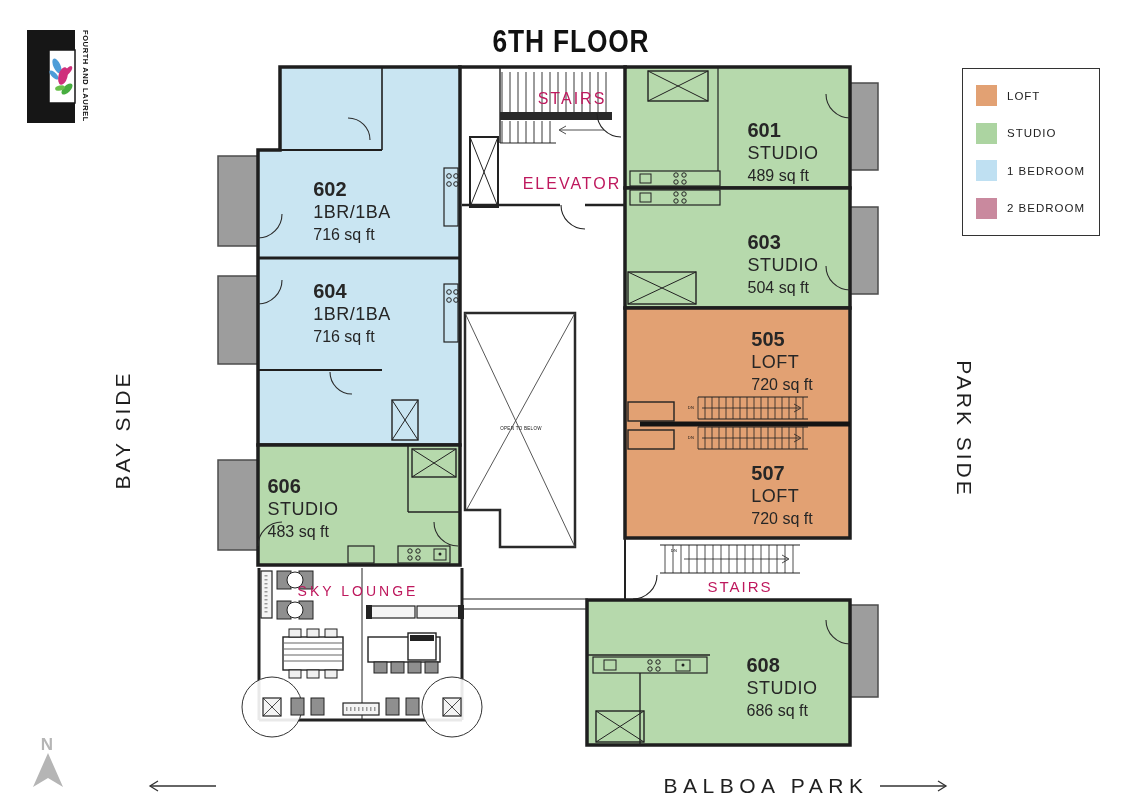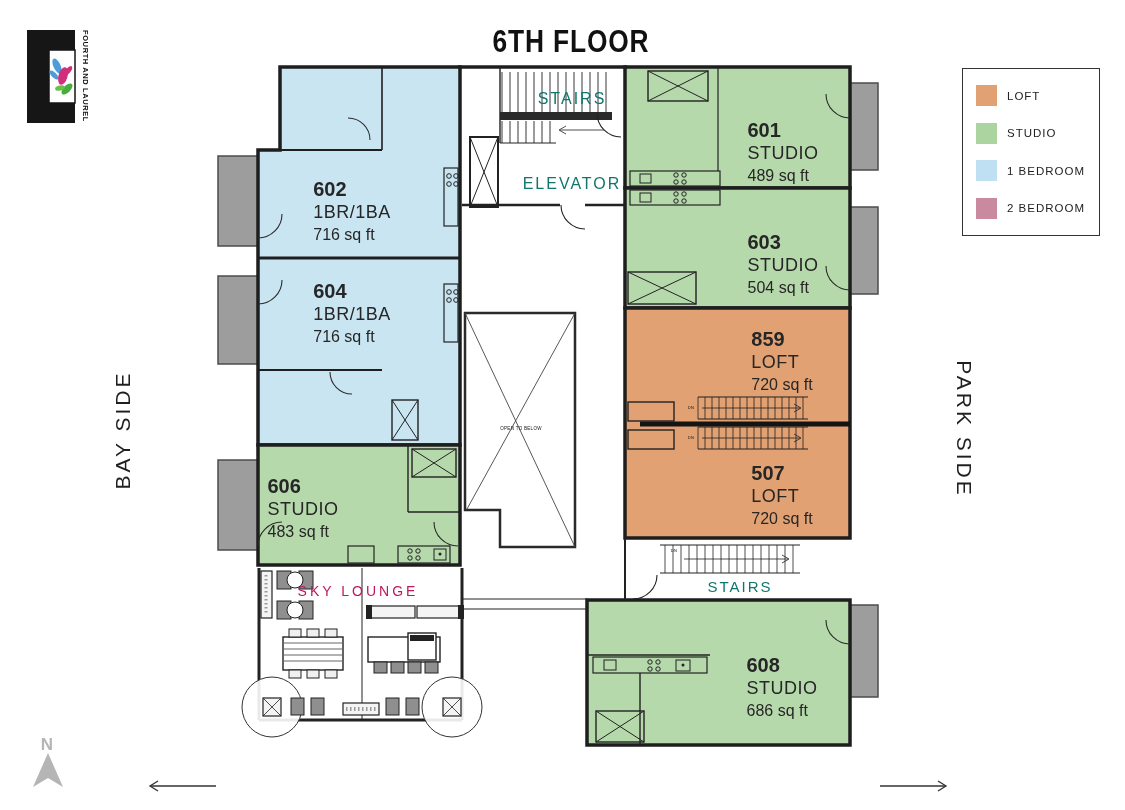--- a/index.html
+++ b/index.html
@@ -2,21 +2,21 @@
 <html><head>
 <meta charset="utf-8">
 <style>
   html,body{margin:0;padding:0;background:#ffffff;}
   #stage{position:relative;width:1115px;height:810px;background:#fff;overflow:hidden;
          font-family:"Liberation Sans",sans-serif;}
   #plan-svg{position:absolute;left:0;top:0;}
   .t{position:absolute;transform:translate(-50%,-50%);color:#be185d;white-space:nowrap;line-height:1;}
   #title{font-size:31px;font-weight:800;letter-spacing:1px;color:#111;
          transform:translate(-50%,-50%) scaleX(.85);}
-  .room-lbl{font-size:16px;letter-spacing:2px;color:#0f766e;}
+  .room-lbl{font-size:16px;letter-spacing:2px;color:#be185d;}
   .tiny{font-size:4.5px;letter-spacing:.3px;color:#111;}
   .unit-label{position:absolute;transform:translate(-50%,-50%);text-align:left;color:#262626;}
   .unit-label .num{display:block;font-size:20px;font-weight:700;line-height:23px;}
   .unit-label .typ{display:block;font-size:18px;line-height:23px;letter-spacing:.5px;}
   .unit-label .area{display:block;font-size:16px;line-height:22px;}
   .side-lbl{font-size:21px;letter-spacing:3px;color:#1f1f1f;}
   .dir-lbl{font-size:21px;letter-spacing:5.5px;color:#1f1f1f;}
   #legend{position:absolute;left:962px;top:68px;width:138px;height:168px;border:1.5px solid #333;
           box-sizing:border-box;display:flex;flex-direction:column;justify-content:space-evenly;
           padding-left:13px;background:#fff;}
@@ -402,21 +402,21 @@
     <span class="num">601</span>
     <span class="typ">STUDIO</span>
     <span class="area">489 sq ft</span>
   </div>
   <div class="unit-label" style="left:783px;top:265px;">
     <span class="num">603</span>
     <span class="typ">STUDIO</span>
     <span class="area">504 sq ft</span>
   </div>
   <div class="unit-label" style="left:782px;top:362px;">
-    <span class="num">859</span>
+    <span class="num">505</span>
     <span class="typ">LOFT</span>
     <span class="area">720 sq ft</span>
   </div>
   <div class="unit-label" style="left:782px;top:496px;">
     <span class="num">507</span>
     <span class="typ">LOFT</span>
     <span class="area">720 sq ft</span>
   </div>
   <div class="unit-label" style="left:782px;top:688px;">
     <span class="num">608</span>
@@ -439,18 +439,19 @@
   <div class="t" id="north-n" style="left:47px;top:744px;">N</div>
   <svg class="arrow-svg" style="left:33px;top:753px;" width="30" height="36" viewBox="0 0 30 36">
     <polygon points="15,0 0,34 15,25 30,34" fill="#b5b5b5"></polygon>
   </svg>
 
   <svg class="arrow-svg" style="left:148px;top:779px;" width="70" height="14" viewBox="0 0 70 14">
     <line x1="2" y1="7" x2="68" y2="7" stroke="#333" stroke-width="1.3"></line>
     <polyline points="10,2 2,7 10,12" fill="none" stroke="#333" stroke-width="1.3"></polyline>
   </svg>
 
+  <div class="t dir-lbl" style="left:766px;top:785px;">BALBOA PARK</div>
   <svg class="arrow-svg" style="left:878px;top:779px;" width="70" height="14" viewBox="0 0 70 14">
     <line x1="2" y1="7" x2="68" y2="7" stroke="#333" stroke-width="1.3"></line>
     <polyline points="60,2 68,7 60,12" fill="none" stroke="#333" stroke-width="1.3"></polyline>
   </svg>
 
 </div>
 
 </body></html>

